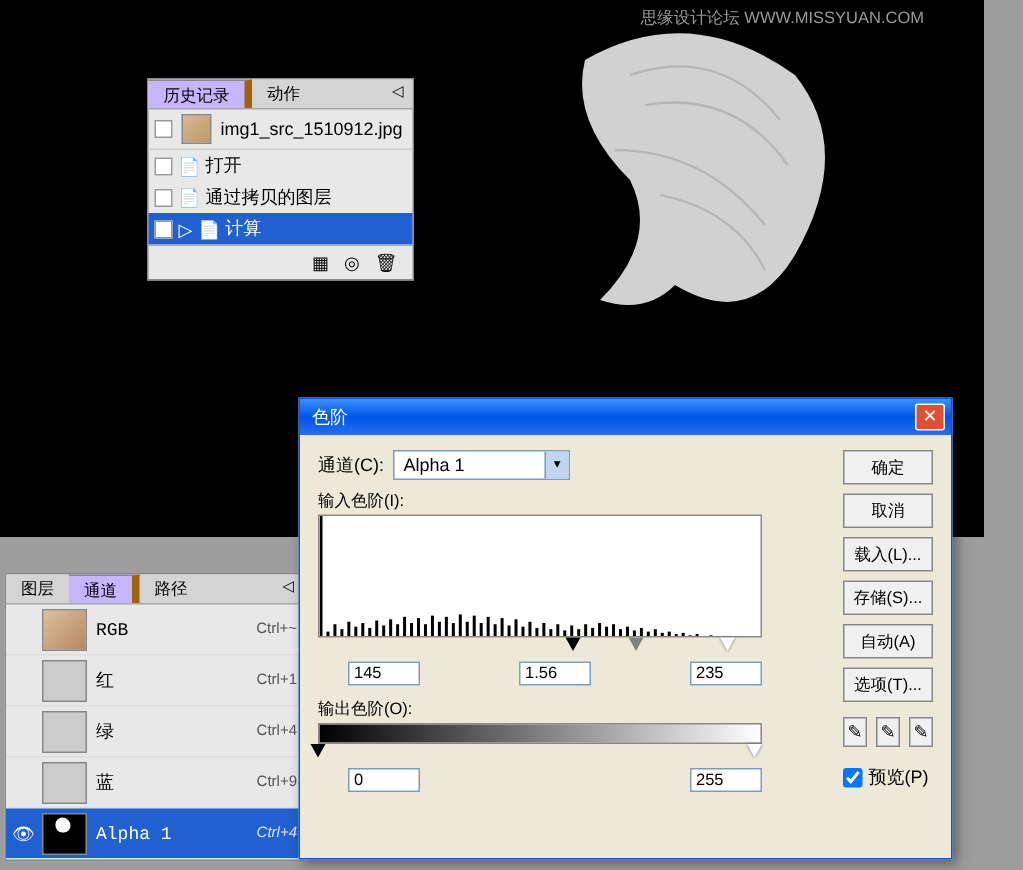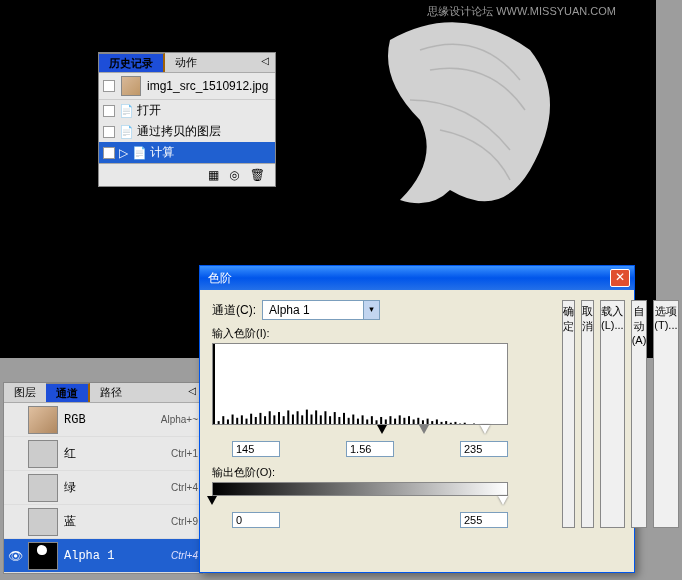--- a/index.html
+++ b/index.html
@@ -4,21 +4,21 @@
 <style>
 * { margin: 0; padding: 0; box-sizing: border-box; font-family: "Microsoft YaHei", SimSun, sans-serif; font-size: 12px; }
 body { background: #9d9d9d; width: 682px; height: 580px; position: relative; overflow: hidden; }
 .canvas { position: absolute; top: 0; left: 0; width: 656px; height: 358px; background: #000; }
 .watermark { position: absolute; top: 4px; right: 40px; color: #999; font-size: 11px; }
 .hair-vis { position: absolute; top: 10px; left: 340px; width: 240px; height: 260px; }
 
 .history-panel { position: absolute; top: 52px; left: 98px; width: 178px; background: #e8e8e8; border: 1px solid #888; box-shadow: 2px 2px 6px rgba(0,0,0,0.4); }
 .panel-tabs { display: flex; background: #d4d4d4; height: 20px; border-bottom: 1px solid #aaa; }
 .panel-tab { padding: 2px 10px; font-size: 11px; }
-.panel-tab.active { background: #1d4ed8; border-top: 1px solid #888; border-right: 2px solid #a16207; font-weight: bold; }
+.panel-tab.active { background: #c4b5fd; border-top: 1px solid #888; border-right: 5px solid #a16207; }
 .panel-close { margin-left: auto; padding: 2px 6px; font-size: 10px; }
 .history-header { display: flex; align-items: center; padding: 3px 4px; gap: 6px; border-bottom: 1px solid #ccc; }
 .history-thumb { width: 20px; height: 20px; background: linear-gradient(135deg,#d8b898,#c09868); border: 1px solid #888; }
 .history-checkbox { width: 12px; height: 12px; border: 1px solid #999; background: #fff; }
 .history-item { display: flex; align-items: center; padding: 2px 4px; gap: 4px; }
 .history-item.selected { background: #2060d0; color: #fff; }
 .history-icon { width: 14px; height: 14px; display: inline-block; }
 .history-footer { display: flex; justify-content: flex-end; gap: 10px; padding: 4px 10px; border-top: 1px solid #aaa; }
 
 .channels-panel { position: absolute; top: 382px; left: 3px; width: 200px; background: #e8e8e8; border: 1px solid #888; }
@@ -31,21 +31,21 @@
 .channel-thumb.alpha::after { content:""; position:absolute; top:2px; left:8px; width:10px; height:10px; background:#fff; border-radius:50% 60% 50% 50%; }
 .channel-name { flex: 1; font-family: Liberation Mono, monospace; }
 .channel-shortcut { font-size: 10px; color: #555; }
 .channel-row.selected .channel-shortcut { color: #e0e0ff; font-style: italic; }
 
 .levels-dialog { position: absolute; top: 265px; left: 199px; width: 436px; height: 308px; background: #ece9d8; border: 1px solid #0055ea; box-shadow: 3px 3px 8px rgba(0,0,0,0.4); }
 .dialog-titlebar { height: 24px; background: linear-gradient(180deg,#3a92ff 0%,#0055ea 50%,#2470e8 100%); color: #fff; display: flex; align-items: center; padding: 0 4px 0 8px; font-size: 13px; justify-content: center; }
 .dialog-close { margin-left: auto; width: 20px; height: 18px; background: #e05030; border: 1px solid #fff; color: #fff; text-align: center; line-height: 14px; font-size: 12px; border-radius: 2px; }
 .dialog-body { padding: 10px 12px; display: flex; gap: 12px; }
 .levels-left { flex: 1; }
-.levels-right { width: 60px; display: flex; gap: 6px; }
+.levels-right { width: 60px; display: flex; flex-direction: column; gap: 6px; }
 .levels-btn { background: #f0f0f0; border: 1px solid #888; padding: 3px 0; text-align: center; font-size: 11px; cursor: pointer; }
 .row-label-inline { display: flex; align-items: center; gap: 6px; margin-bottom: 6px; }
 .combo { display: inline-flex; border: 1px solid #7b9ebd; background: #fff; height: 20px; }
 .combo span { padding: 2px 6px; min-width: 100px; }
 .combo-btn { width: 16px; background: #c2d5f0; border-left: 1px solid #7b9ebd; text-align: center; font-size: 9px; line-height: 16px; }
 .field-label { font-size: 11px; margin-bottom: 2px; }
 .histo-box { border: 1px solid #888; background: #fff; height: 82px; width: 296px; position: relative; overflow: hidden; }
 .slider-track { position: relative; height: 14px; width: 296px; }
 .slider-marker { position: absolute; top: 0; width: 0; height: 0; border-left: 5px solid transparent; border-right: 5px solid transparent; }
 .marker-black { border-top: 9px solid #000; }
@@ -109,21 +109,21 @@
     <div class="panel-tab">图层</div>
     <div class="panel-tab active">通道</div>
     <div class="panel-tab">路径</div>
     <div class="panel-close">◁</div>
   </div>
   <div id="channel-rows">
       <div class="channel-row">
         <span class="channel-eye"></span>
         <span class="channel-thumb rgb"></span>
         <span class="channel-name">RGB</span>
-        <span class="channel-shortcut">Alpha+~</span>
+        <span class="channel-shortcut">Ctrl+~</span>
       </div>
       <div class="channel-row">
         <span class="channel-eye"></span>
         <span class="channel-thumb gray"></span>
         <span class="channel-name">红</span>
         <span class="channel-shortcut">Ctrl+1</span>
       </div>
       <div class="channel-row">
         <span class="channel-eye"></span>
         <span class="channel-thumb gray"></span>
@@ -246,20 +246,21 @@
       </div>
       <div class="val-row">
         <input class="num-input" value="0" style="">
         <input class="num-input" value="255" style="">
       </div>
     </div>
     <div class="levels-right">
       <div class="levels-btn">确定</div>
       <div class="levels-btn">取消</div>
       <div class="levels-btn">载入(L)...</div>
+      <div class="levels-btn">存储(S)...</div>
       <div class="levels-btn">自动(A)</div>
       <div class="levels-btn">选项(T)...</div>
       <div class="eyedroppers">
         <div class="eyedropper">✎</div>
         <div class="eyedropper">✎</div>
         <div class="eyedropper">✎</div>
       </div>
       <label class="preview-check">
         <input type="checkbox" checked="" style="">
         <span>预览(P)</span>

